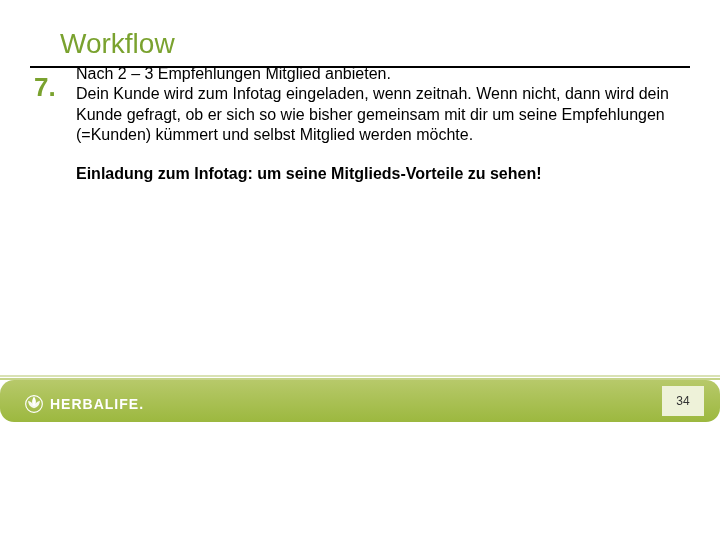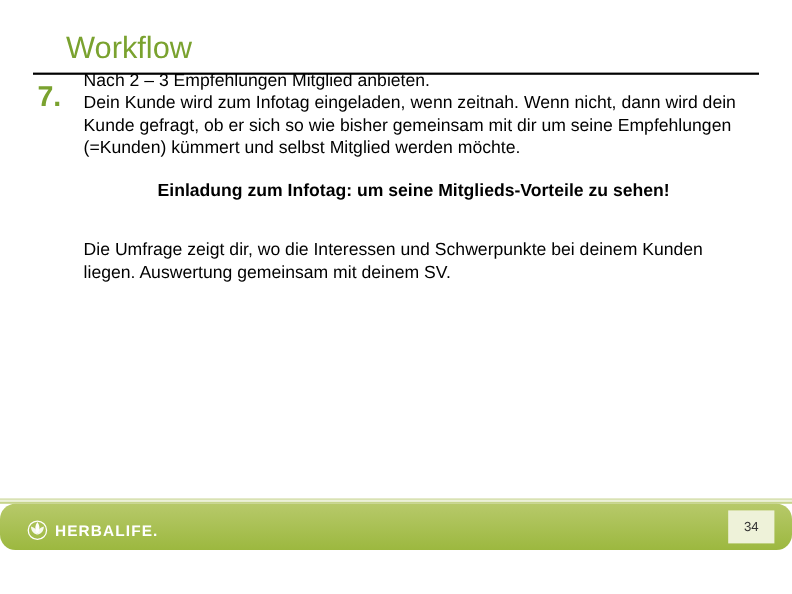--- a/index.html
+++ b/index.html
@@ -8,21 +8,21 @@
     width: 720px;
     height: 540px;
     background: #ffffff;
     font-family: Arial, Helvetica, sans-serif;
     color: #000;
     overflow: hidden;
     position: relative;
   }
   .slide {
     width: 720px;
-    height: 500px;
+    height: 422px;
     position: relative;
     box-sizing: border-box;
   }
   .title {
     position: absolute;
     top: 28px;
     left: 60px;
     font-size: 28px;
     font-weight: 400;
     color: #7aa22f;
@@ -48,21 +48,21 @@
     top: 64px;
     left: 76px;
     width: 600px;
     font-size: 16px;
     line-height: 1.28;
     color: #000;
   }
   .body p { margin: 0 0 14px 0; }
   .body .lead { margin-bottom: 0; }
   .body .para1 { margin-top: 0; margin-bottom: 18px; }
-  .body .bold { font-weight: 700; margin-bottom: 34px; text-align: center; }
+  .body .bold { font-weight: 700; margin-bottom: 24px; }
   .footer-bar {
     position: absolute;
     left: 0;
     bottom: 0;
     width: 720px;
     height: 42px;
     background: linear-gradient(#b7c96a, #9cb83f);
     border-radius: 14px;
   }
   .footer-lines {
@@ -122,21 +122,20 @@
 
   <div class="title">Workflow</div>
   <div class="title-rule"></div>
 
   <div class="num">7.</div>
 
   <div class="body">
     <p class="lead">Nach 2 – 3 Empfehlungen Mitglied anbieten.</p>
     <p class="para1">Dein Kunde wird zum Infotag eingeladen, wenn zeitnah. Wenn nicht, dann wird dein Kunde gefragt, ob er sich so wie bisher gemeinsam mit dir um seine Empfehlungen (=Kunden) kümmert und selbst Mitglied werden möchte.</p>
     <p class="bold">Einladung zum Infotag: um seine Mitglieds-Vorteile zu sehen!</p>
-    <p>Die Umfrage zeigt dir, wo die Interessen und Schwerpunkte bei deinem Kunden liegen. Auswertung gemeinsam mit deinem SV.</p>
   </div>
 
   <div class="footer-lines">
     <div class="ln ln1"></div>
     <div class="ln ln2"></div>
   </div>
   <div class="footer-bar">
     <div class="logo">
       <span class="leaf">
         <svg viewBox="0 0 24 24" width="20" height="20">

